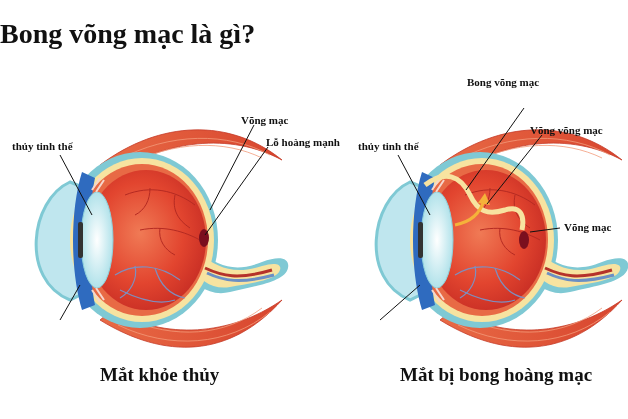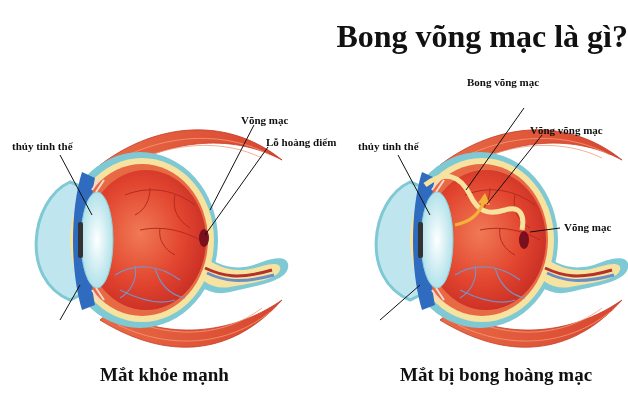--- a/index.html
+++ b/index.html
@@ -1,19 +1,19 @@
 <!DOCTYPE html>
 <html><head>
 <meta charset="utf-8">
 <style>
   html, body { margin: 0; padding: 0; background: #ffffff; }
   body { width: 628px; height: 419px; position: relative; overflow: hidden;
          font-family: "Liberation Serif", "DejaVu Serif", serif; }
-  .title { position: absolute; left: 0; width: 628px; top: 18px; text-align: right;
-           font-size: 32px; font-weight: bold; color: #111; }
+  .title { position: absolute; left: 0; width: 628px; top: 18px; text-align: left;
+           font-size: 28px; font-weight: bold; color: #111; }
   .caption { position: absolute; top: 364px; font-size: 19px; font-weight: bold; color: #111; white-space: nowrap; }
   .label { position: absolute; font-size: 11px; font-weight: bold; color: #111; white-space: nowrap; }
   svg.art { position: absolute; left: 0; top: 0; }
 </style>
 </head>
 <body>
 
 <div class="title">Bong võng mạc là gì?</div>
 
 <svg class="art" width="628" height="419" viewBox="0 0 628 419">
@@ -105,21 +105,21 @@
     <line x1="398" y1="155" x2="430" y2="215" stroke="#111" stroke-width="1"></line>
     <line x1="524" y1="108" x2="466" y2="190" stroke="#111" stroke-width="1"></line>
     <line x1="542" y1="135" x2="487" y2="204" stroke="#111" stroke-width="1"></line>
     <line x1="560" y1="228" x2="530" y2="232" stroke="#111" stroke-width="1"></line>
     <line x1="420" y1="285" x2="380" y2="320" stroke="#111" stroke-width="1"></line>
   </g>
 </svg>
 
 <div class="label" style="left:12px; top:140px;">thủy tinh thể</div>
 <div class="label" style="left:241px; top:114px;">Võng mạc</div>
-<div class="label" style="left:266px; top:136px;">Lỗ hoàng điểm</div>
+<div class="label" style="left:266px; top:136px;">Lỗ hoàng mạnh</div>
 
 <div class="label" style="left:358px; top:140px;">thủy tinh thể</div>
 <div class="label" style="left:467px; top:76px;">Bong võng mạc</div>
 <div class="label" style="left:530px; top:124px;">Võng võng mạc</div>
 <div class="label" style="left:564px; top:221px;">Võng mạc</div>
 
-<div class="caption" style="left:100px;">Mắt khỏe mạnh</div>
+<div class="caption" style="left:100px;">Mắt khỏe thủy</div>
 <div class="caption" style="left:400px;">Mắt bị bong hoàng mạc</div>
 
 </body></html>

